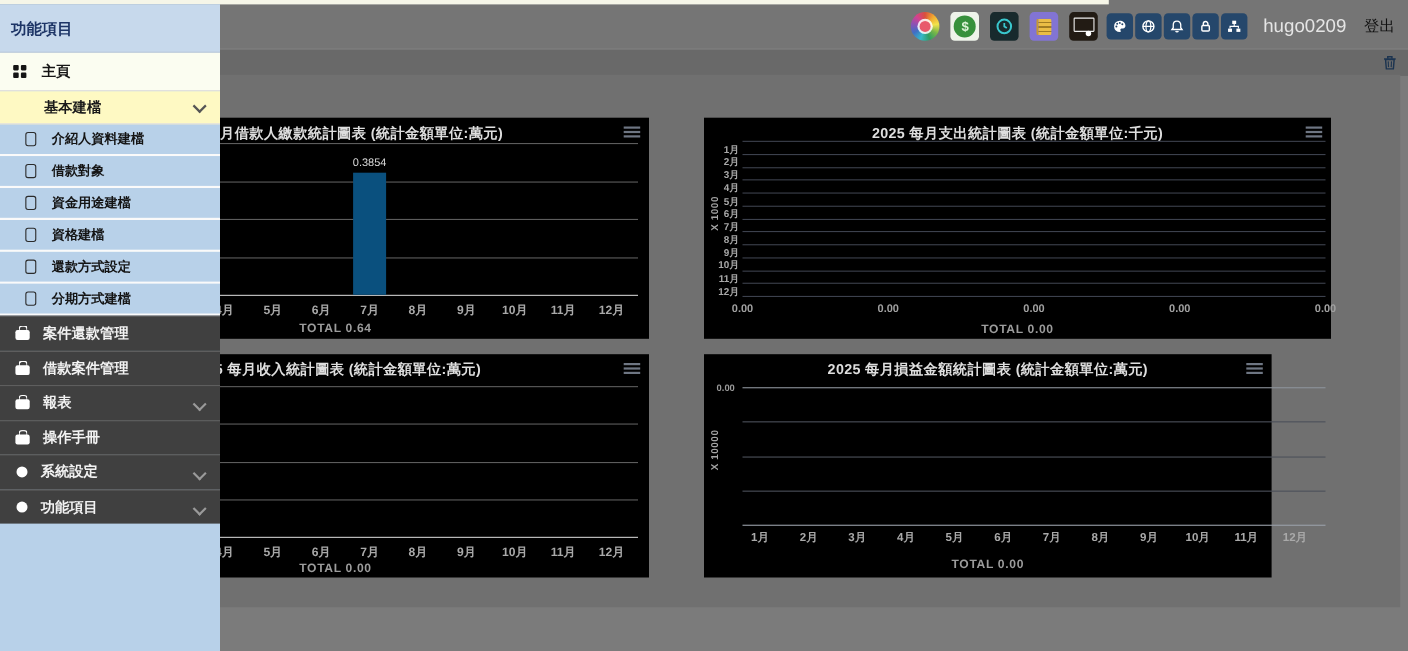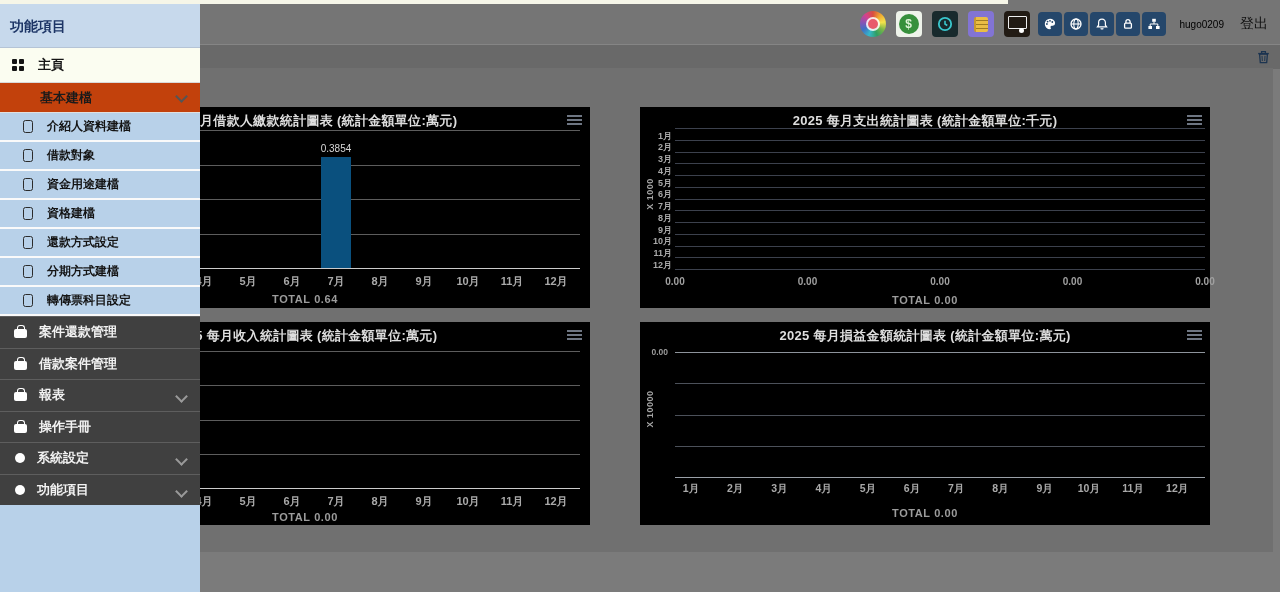--- a/index.html
+++ b/index.html
@@ -20,38 +20,38 @@
   .clockbg{background:#182a2d;}
   .scrollbg{background:#8274d4;}
   .scrollp{width:12px;height:15px;border-radius:2px;border-left:2px solid #c79a2e;
        background:repeating-linear-gradient(to bottom,#eabd45 0 3px,#a07c22 3px 4px);}
   .boardbg{background:#221b14;}
   .board{position:absolute;left:4px;top:5px;width:17px;height:11px;border:1.5px solid #eee;border-radius:1px;}
   .person{position:absolute;right:6px;bottom:4px;width:5px;height:5px;background:#fff;border-radius:50%;}
   .nicons{display:flex;margin-left:6px;}
   .nicon{width:24px;height:24px;margin-left:2px;border-radius:4px;background:#25476b;
        display:flex;align-items:center;justify-content:center;cursor:pointer;}
-  .username{margin-left:14px;font-size:10px;color:#000000;}
+  .username{margin-left:14px;font-size:17px;color:#e5e5e5;}
   .logout{margin-left:16px;margin-right:6px;font-size:14px;color:#101010;cursor:pointer;}
 
   #toolbar{position:absolute;left:0;top:44px;width:1280px;height:24px;background:#696969;border-top:1px solid #858585;z-index:1;}
   .trash{position:absolute;right:10px;top:5px;cursor:pointer;}
 
   #contentbg{position:absolute;left:0;top:68px;width:1273px;height:484px;background:#707070;z-index:1;}
 
   
   #sidebar{position:absolute;left:0;top:4px;width:200px;height:588px;z-index:20;background:#b8d1e9;}
   #sb-header{height:44px;line-height:44px;background:#c7d9ec;color:#1d3566;font-size:14px;font-weight:bold;
        padding-left:10px;border-bottom:1px solid #b5c4d6;box-sizing:border-box;}
   #sb-home{height:35px;background:#fbfdf1;border-bottom:1px solid #d9d9d9;display:flex;align-items:center;
        padding-left:12px;box-sizing:border-box;cursor:pointer;}
   #sb-home .lbl{margin-left:14px;font-size:13px;font-weight:bold;color:#151515;}
   .grid-ic{display:grid;grid-template-columns:5px 5px;grid-gap:2px;}
   .grid-ic i{width:5px;height:5px;background:#141414;border-radius:1px;}
-  #sb-basic{height:30px;background:#c2410c;border-bottom:1px solid #e0e0e0;display:flex;align-items:center;
+  #sb-basic{height:30px;background:#fef9c3;border-bottom:1px solid #e0e0e0;display:flex;align-items:center;
        padding-left:40px;box-sizing:border-box;position:relative;cursor:pointer;}
   #sb-basic .lbl{font-size:13px;font-weight:bold;color:#1a1a1a;}
   .chev{position:absolute;right:14px;width:7px;height:7px;border-right:2px solid #555;border-bottom:2px solid #555;
        transform:rotate(45deg);top:9px;}
   .subitem{height:29px;background:#b8d1e9;border-bottom:2px solid #fafafa;display:flex;align-items:center;
        padding-left:23px;box-sizing:border-box;cursor:pointer;}
   .sq{width:8px;height:11px;border:1.5px solid #2b2b2b;border-radius:2.5px;flex:none;}
   .sub-label{margin-left:14px;font-size:12px;font-weight:bold;color:#141414;}
   .darkitem{height:31.5px;background:#404040;border-top:1px solid #5e5e5e;display:flex;align-items:center;
        padding-left:14px;box-sizing:border-box;position:relative;cursor:pointer;}
@@ -247,21 +247,21 @@
     <div class="cat" style="left: 210px; top: 172px;">5月</div>
     <div class="cat" style="left: 254px; top: 172px;">6月</div>
     <div class="cat" style="left: 298px; top: 172px;">7月</div>
     <div class="cat" style="left: 342px; top: 172px;">8月</div>
     <div class="cat" style="left: 386px; top: 172px;">9月</div>
     <div class="cat" style="left: 430px; top: 172px;">10月</div>
     <div class="cat" style="left: 474px; top: 172px;">11月</div>
     <div class="cat" style="left: 518px; top: 172px;">12月</div>
     <div class="total" style="top: 189px;">TOTAL 0.00</div>
   </div>
-<div class="panel" id="chartp3" style="left:640px;top:322px;width:570px;height:203px;">
+<div class="panel" id="chartp3" style="left:640px;top:322px;width:516px;height:203px;">
   <div class="ptitle">2025 每月損益金額統計圖表 (統計金額單位:萬元)</div>
   <div class="burger">
       <i></i>
       <i></i>
       <i></i>
     </div>
   <div class="ylab">X 10000</div>
 <div class="gline" style="left: 35px; width: 530px; top: 30px; background: rgb(141, 147, 155);"></div>
     <div class="ztick" style="left: 2px; top: 25px;">0.00</div>
     <div class="gline" style="left: 35px; width: 530px; top: 61.25px; background: rgb(76, 81, 90);"></div>
@@ -316,24 +316,20 @@
         <div class="sub-label">資格建檔</div>
       </div>
       <div class="subitem">
         <div class="sq"></div>
         <div class="sub-label">還款方式設定</div>
       </div>
       <div class="subitem">
         <div class="sq"></div>
         <div class="sub-label">分期方式建檔</div>
       </div>
-      <div class="subitem">
-        <div class="sq"></div>
-        <div class="sub-label">轉傳票科目設定</div>
-      </div>
     </div>
   <div id="darkitems">
       <div class="darkitem">
         <div class="bag"></div>
         <div class="lbl">案件還款管理</div>
       </div>
       <div class="darkitem">
         <div class="bag"></div>
         <div class="lbl">借款案件管理</div>
       </div>

